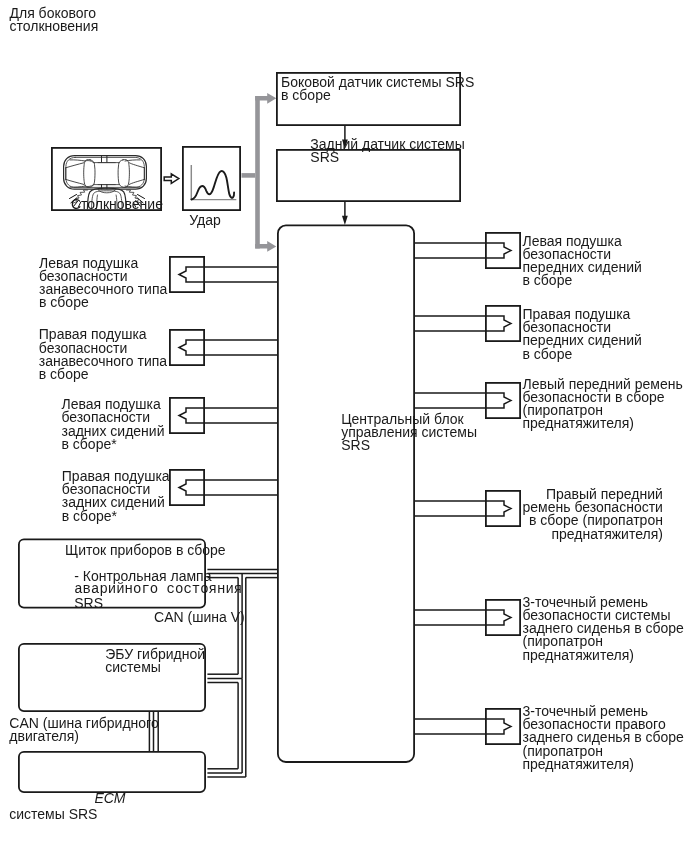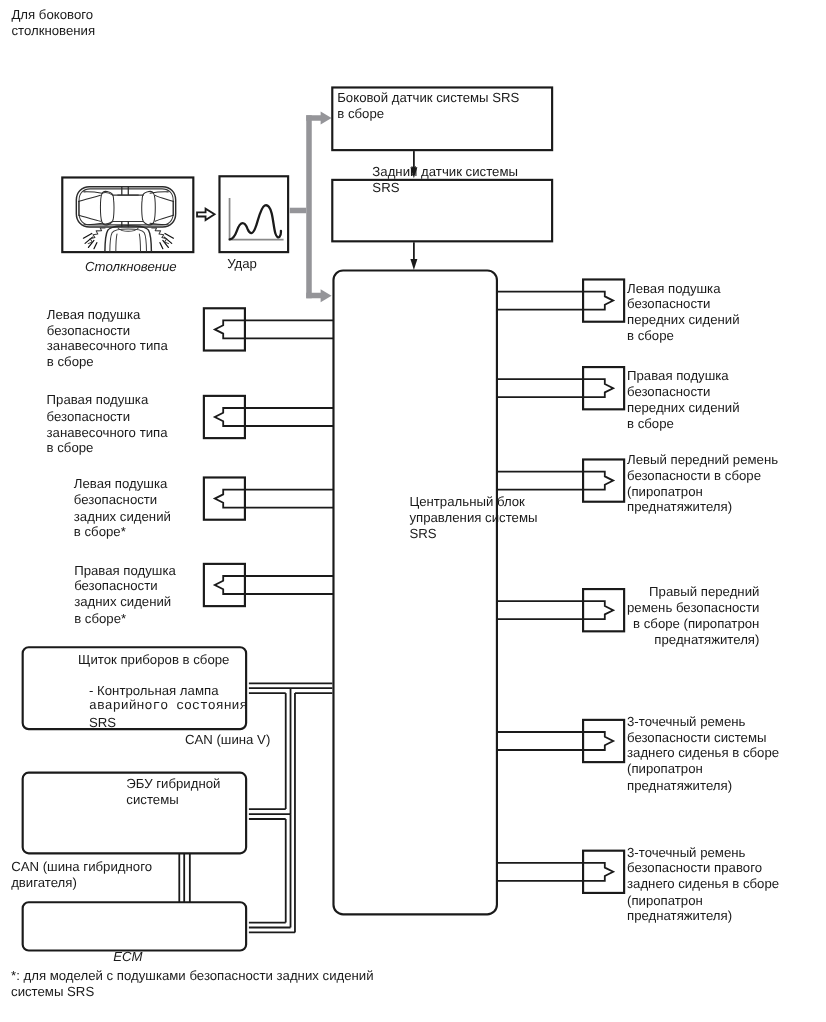--- a/index.html
+++ b/index.html
@@ -1,33 +1,32 @@
 <!DOCTYPE html>
 <html><head>
 <meta charset="utf-8">
 <title>SRS diagram</title>
 <style>
   html,body{margin:0;padding:0;background:#fff;}
   body{width:688px;height:852px;position:relative;overflow:hidden;
        font-family:"Liberation Sans",sans-serif;color:#1a1a1a;
        -webkit-font-smoothing:antialiased;text-rendering:optimizeLegibility;}
-  .t{position:absolute;-webkit-font-smoothing:antialiased;font-size:11px;line-height:13.3px;color:#1a1a1a;white-space:nowrap;z-index:30;}
+  .t{position:absolute;-webkit-font-smoothing:antialiased;font-size:14px;line-height:13.3px;color:#1a1a1a;white-space:nowrap;z-index:30;}
   .t div{line-height:13.3px;margin:0;padding:0;white-space:pre;}
   svg.overlay{position:absolute;left:0;top:0;width:688px;height:852px;pointer-events:none;z-index:10;}
 </style>
 </head>
 <body>
 
 <div class="t" id="hdr" style="left:9.5px;top:6.6px;">
   <div>Для бокового</div>
   <div>столкновения</div>
 </div>
 
 <div class="t" id="fnote" style="left:9.2px;top:808.2px;">
-  <div>*: для моделей с подушками безопасности задних сидений</div>
   <div>системы SRS</div>
 </div>
 
 <svg class="overlay" style="z-index:20;">
   <rect x="51.9" y="147.9" width="109.2" height="62.2" fill="#fff" stroke="#1a1a1a" stroke-width="1.8"></rect>
 </svg>
 <svg class="overlay" id="carsvg" style="z-index:22;">
   <defs>
       <clipPath id="collclip">
         <rect x="52.5" y="148.5" width="107" height="61"></rect>
@@ -92,21 +91,21 @@
       <path d="M13.0,40.5 L6.0,44.5 M13.6,43.6 L7.4,48.8 M14.8,46.4 L10.2,52.2 M17.2,48.2 L14.8,53.2"></path>
       <path d="M74.0,40.5 L81.0,44.5 M73.4,43.6 L79.6,48.8 M72.2,46.4 L76.8,52.2 M69.8,48.2 L72.2,53.2"></path>
     </g>
     <g stroke="#3a3a3a" stroke-width="0.85" stroke-linecap="round" stroke-linejoin="round" fill="none">
       <path d="M24.0,36.0 L20.0,36.0 L21.2,38.2 L16.6,38.4 L18.0,41.0 L14.0,41.6 L15.6,44.0 L11.6,45.0 L13.4,47.6 L10.0,49.0"></path>
       <path d="M63.0,36.0 L67.0,36.0 L65.8,38.2 L70.4,38.4 L69.0,41.0 L73.0,41.6 L71.4,44.0 L75.4,45.0 L73.6,47.6 L77.0,49.0"></path>
     </g>
   </g>
 </g>
 </svg>
-<div class="t" style="left:70.9px;top:217px;font-style:italic;">Столкновение</div>
+<div class="t" style="left:70.9px;top:198px;">Столкновение</div>
 
 <svg class="overlay" style="z-index:20;">
   <rect x="182.9" y="146.9" width="57.2" height="63.2" fill="#fff" stroke="#1a1a1a" stroke-width="1.8"></rect>
 </svg>
 <svg class="overlay" style="z-index:22;">
   <g fill="none" stroke="#8a8a8a" stroke-width="1.45">
     <path d="M191.3,165 V199.6 H236.3"></path>
   </g>
   <path fill="none" stroke="#1a1a1a" stroke-width="1.9" stroke-linecap="round" stroke-linejoin="round" d="M191.4,199.5 C193.7,199.2 195.7,197.0 197.2,192.8
            C198.6,188.8 200.1,186.0 202.2,186.0

